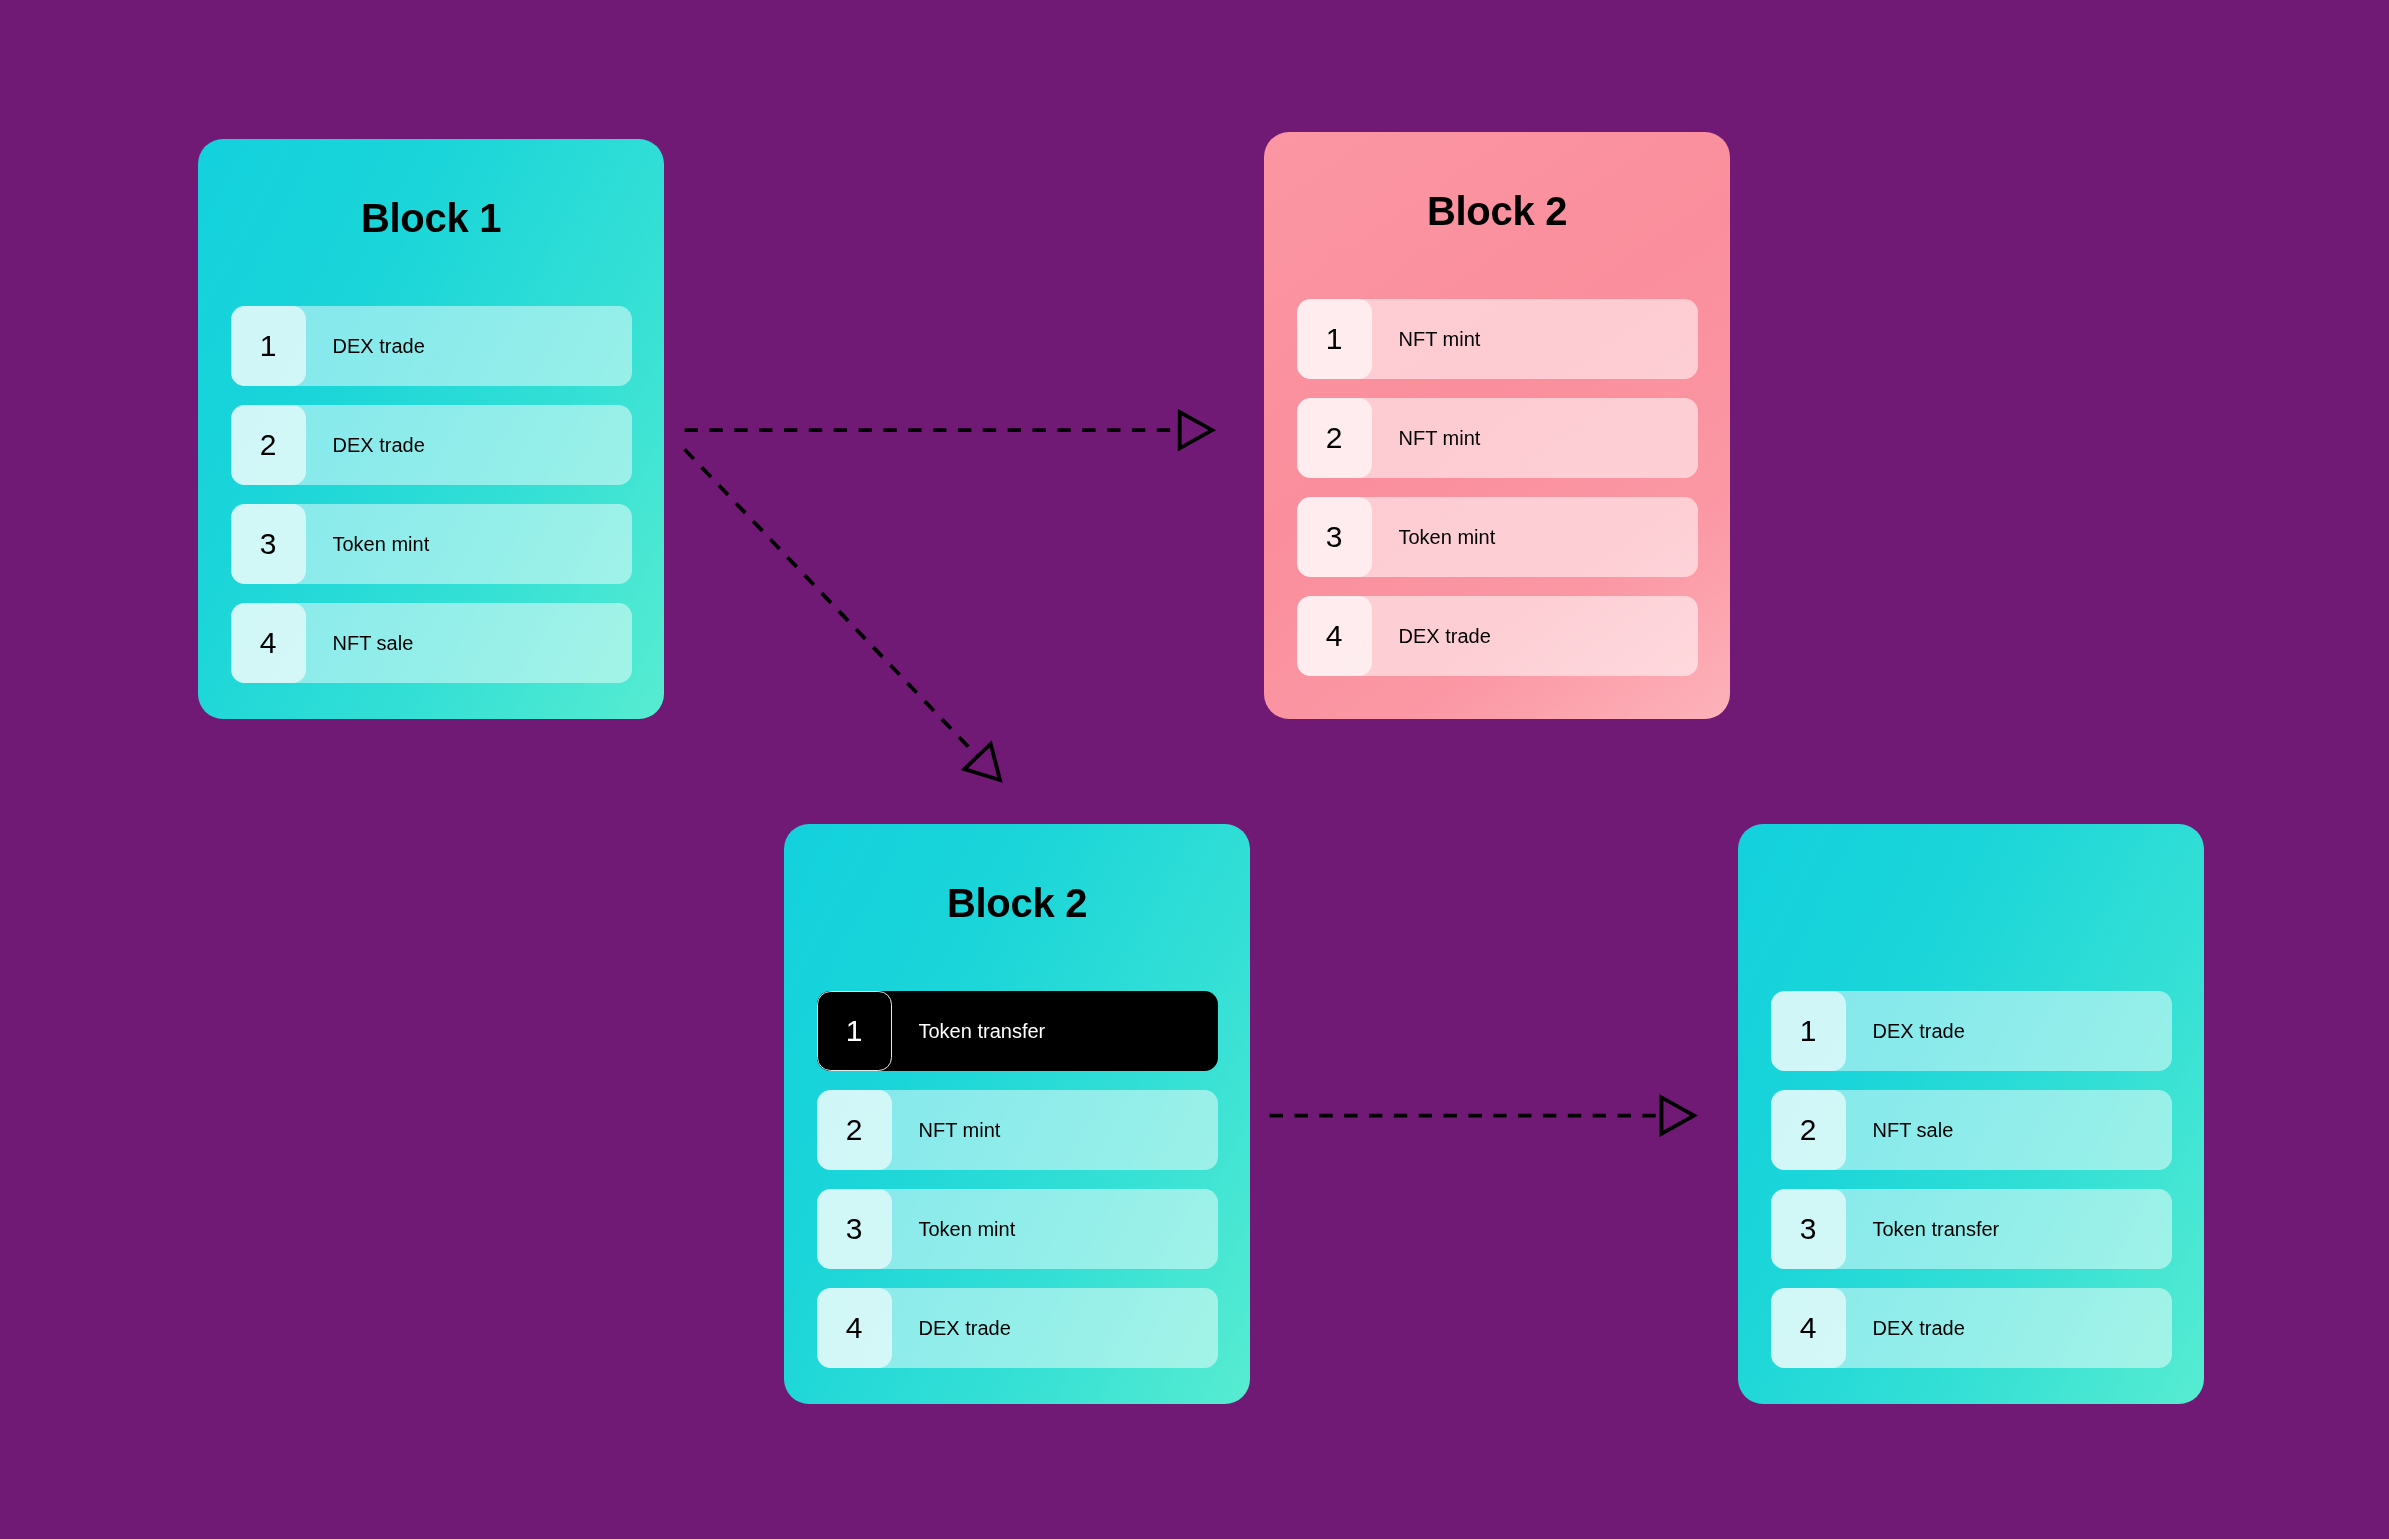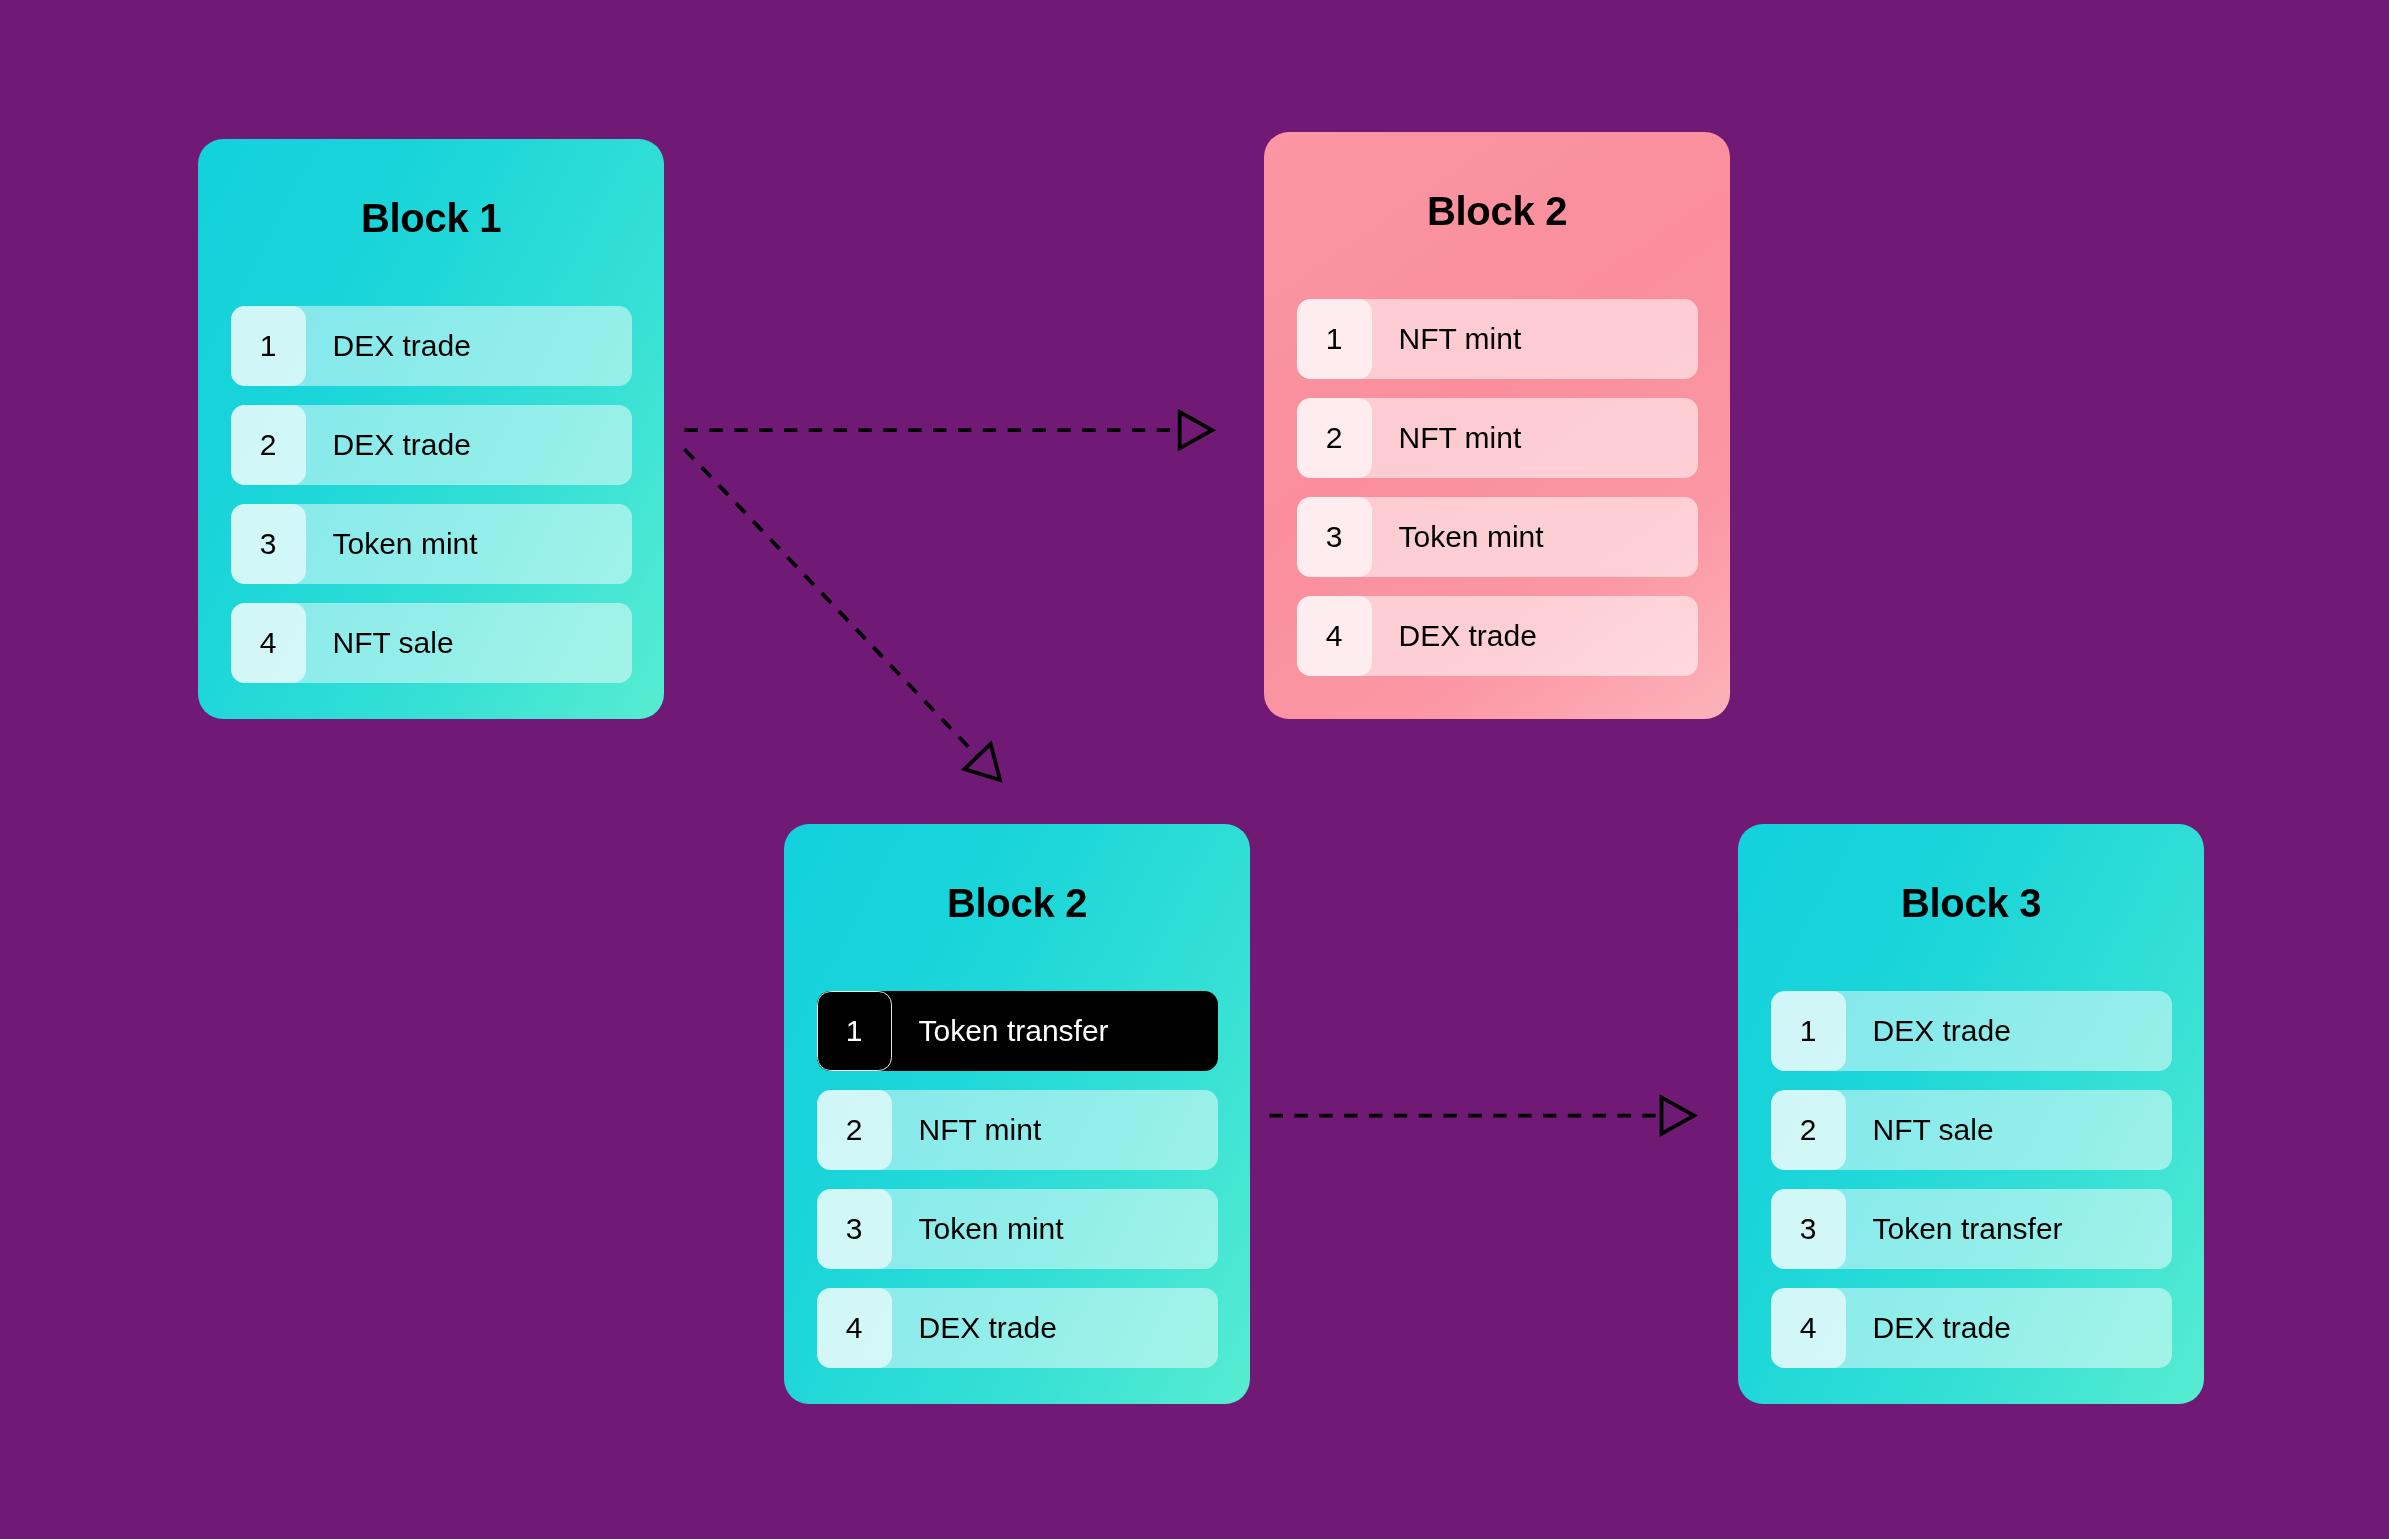--- a/index.html
+++ b/index.html
@@ -89,21 +89,21 @@
   }
   .pink-row .tx-index {
     background: rgba(255,255,255,0.62);
   }
 
   .tx-label {
     flex: 1 1 auto;
     display: flex;
     align-items: center;
     padding-left: 27px;
-    font-size: 30px;
+    font-size: 20px;
     color: #000000;
     white-space: nowrap;
   }
 
   
   .tx-row.highlight {
     background: #000000;
   }
   .tx-row.highlight .tx-index {
     background: #000000;
@@ -200,21 +200,20 @@
             <div class="tx-index">3</div>
             <div class="tx-label">Token mint</div>
           </div>
           <div class="tx-row teal-row">
             <div class="tx-index">4</div>
             <div class="tx-label">DEX trade</div>
           </div>
         </div>
       </div>
       <div class="block teal" style="left: 1738px; top: 824px; width: 466px; height: 580px;">
-        <div class="block-title" style="position: absolute; left: 0px; right: 0px; top: 59px;">Block 3</div>
         <div class="tx-list" style="top: 167px;">
           <div class="tx-row teal-row">
             <div class="tx-index">1</div>
             <div class="tx-label">DEX trade</div>
           </div>
           <div class="tx-row teal-row">
             <div class="tx-index">2</div>
             <div class="tx-label">NFT sale</div>
           </div>
           <div class="tx-row teal-row">

